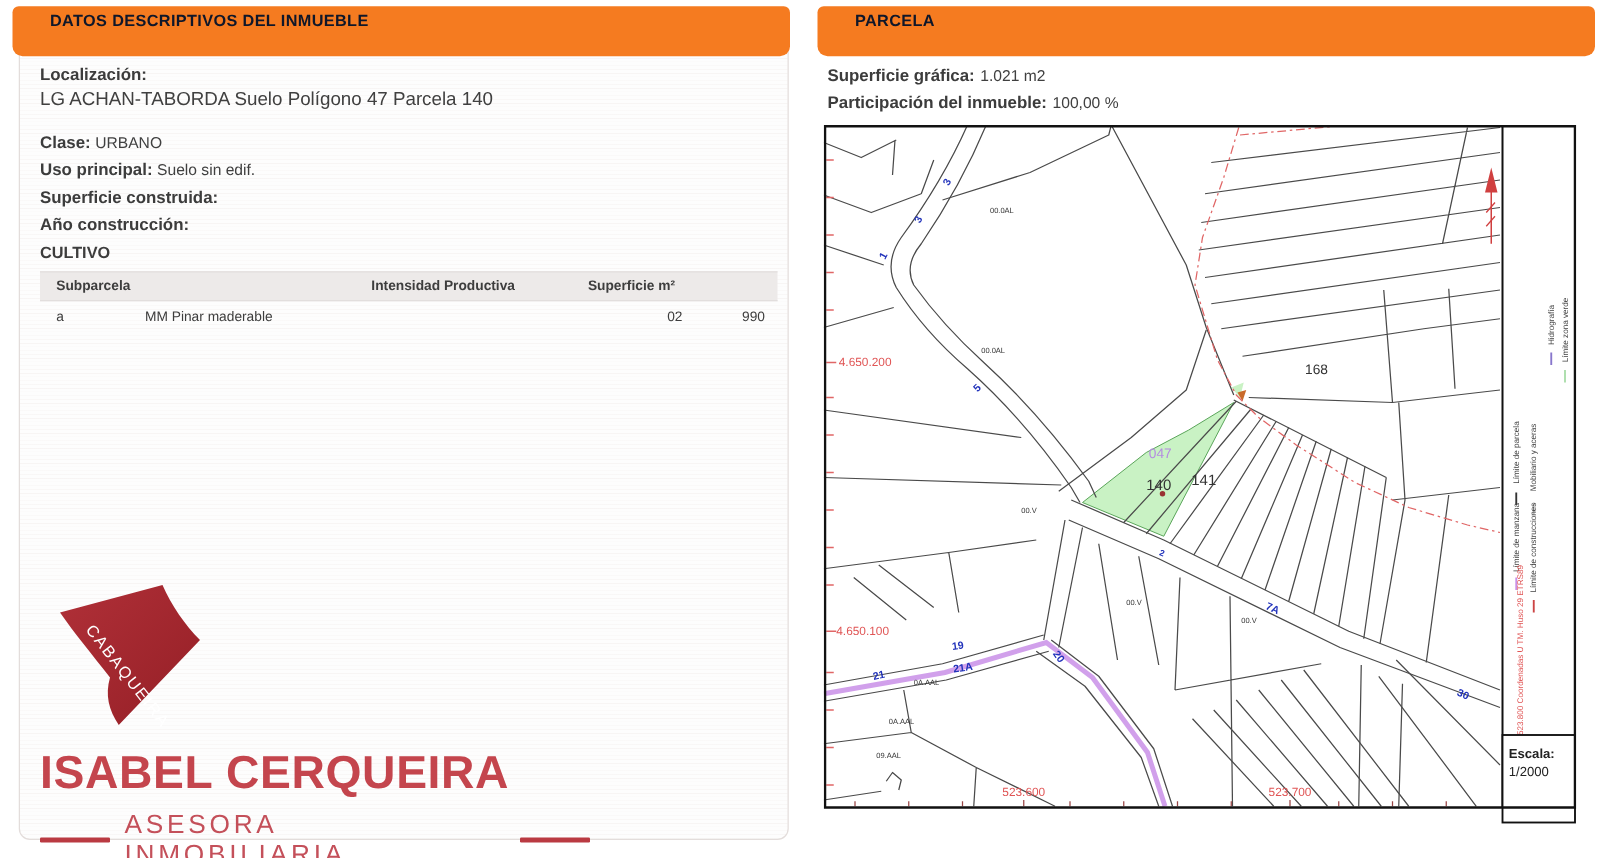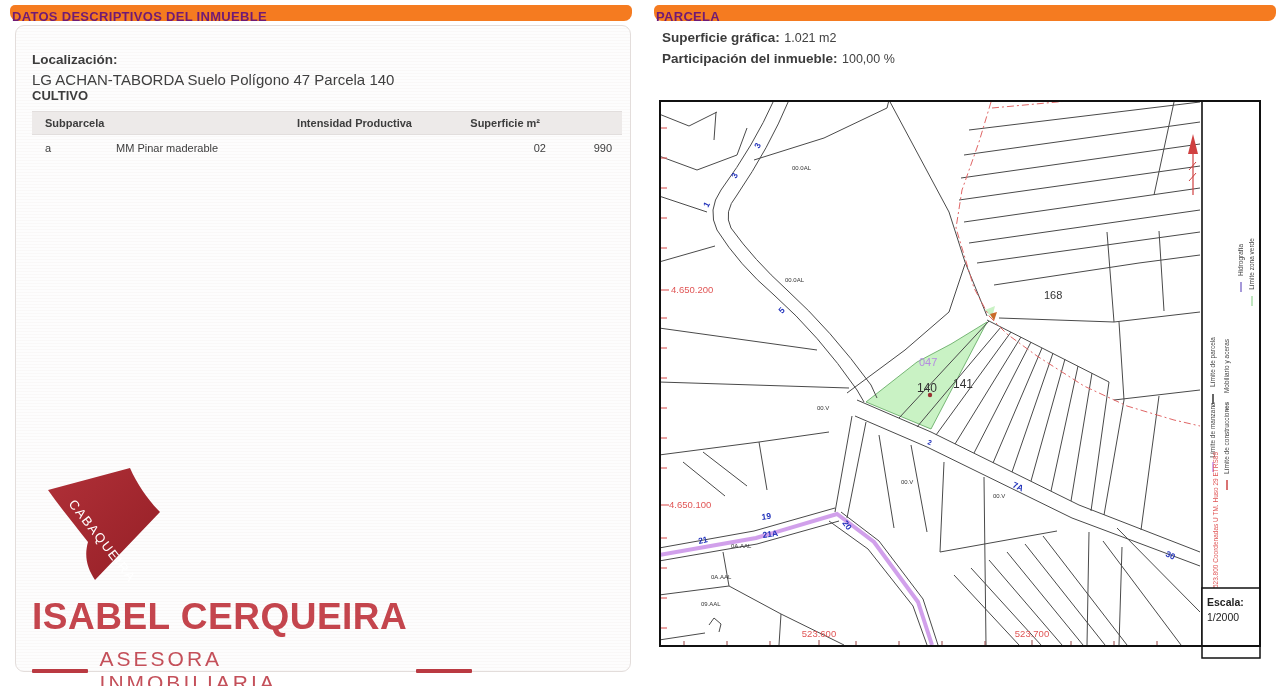--- a/index.html
+++ b/index.html
@@ -1,23 +1,23 @@
 <!DOCTYPE html>
 <html><head>
 <meta charset="utf-8">
 <style>
   * { margin:0; padding:0; box-sizing:border-box; }
   html,body { width:1280px; height:686px; background:#ffffff; overflow:hidden;
     font-family:"Liberation Sans", sans-serif; color:#3d3d3d; }
   .panel { position:absolute; top:5px; height:667px; }
   #panel-left  { left:10px;  width:622px; }
   #panel-right { left:654px; width:622px; }
-  .bar { position:relative; z-index:3; height:16px; line-height:24px;
-    background:#F57B20; color:#701a75; font-weight:bold; font-size:13px;
-    letter-spacing:.3px; padding-left:2px; border-radius:5px 5px 8px 8px; }
+  .bar { position:relative; z-index:3; height:40px; line-height:24px;
+    background:#F57B20; color:#0f172a; font-weight:bold; font-size:13px;
+    letter-spacing:.3px; padding-left:30px; border-radius:5px 5px 8px 8px; }
   .panel-body { position:absolute; z-index:1; top:20px; left:5px; right:1px; bottom:0;
     border:1px solid #e3dddb; border-radius:9px;
     background:repeating-linear-gradient(180deg,#fdfdfd 0px,#fdfdfd 2px,#f6f3f2 3px);
     padding:26px 14px 0 16px; }
   .lbl { font-weight:bold; font-size:13.5px; color:#3c3c3c; }
   .val { font-size:12.5px; color:#404040; }
   .loc-line { font-size:15px; margin-top:4px; }
   .fields { margin-top:18px; }
   .field-row { margin-bottom:7px; font-size:13px; }
   .cultivo-title { font-weight:bold; font-size:13px; }
@@ -46,20 +46,38 @@
 </head>
 <body>
 
 <div id="panel-left" class="panel">
   <div class="bar">DATOS DESCRIPTIVOS DEL INMUEBLE</div>
   <div class="panel-body">
 
     <div class="lbl">Localización:</div>
     <div class="loc-line val">LG ACHAN-TABORDA  Suelo Polígono 47 Parcela 140</div>
 
+    <div class="fields">
+      <div class="field-row">
+        <span class="lbl">Clase:</span>
+        <span class="val">URBANO</span>
+      </div>
+      <div class="field-row">
+        <span class="lbl">Uso principal:</span>
+        <span class="val">Suelo sin edif.</span>
+      </div>
+      <div class="field-row">
+        <span class="lbl">Superficie construida:</span>
+        <span class="val"></span>
+      </div>
+      <div class="field-row">
+        <span class="lbl">Año construcción:</span>
+        <span class="val"></span>
+      </div>
+    </div>
 
     <div class="cultivo-title">CULTIVO</div>
 
     <div class="table">
       <div class="thead">
         <div class="c1">Subparcela</div>
         <div class="c3">Intensidad Productiva</div>
         <div class="c4">Superficie m²</div>
       </div>
       <div class="trow">

